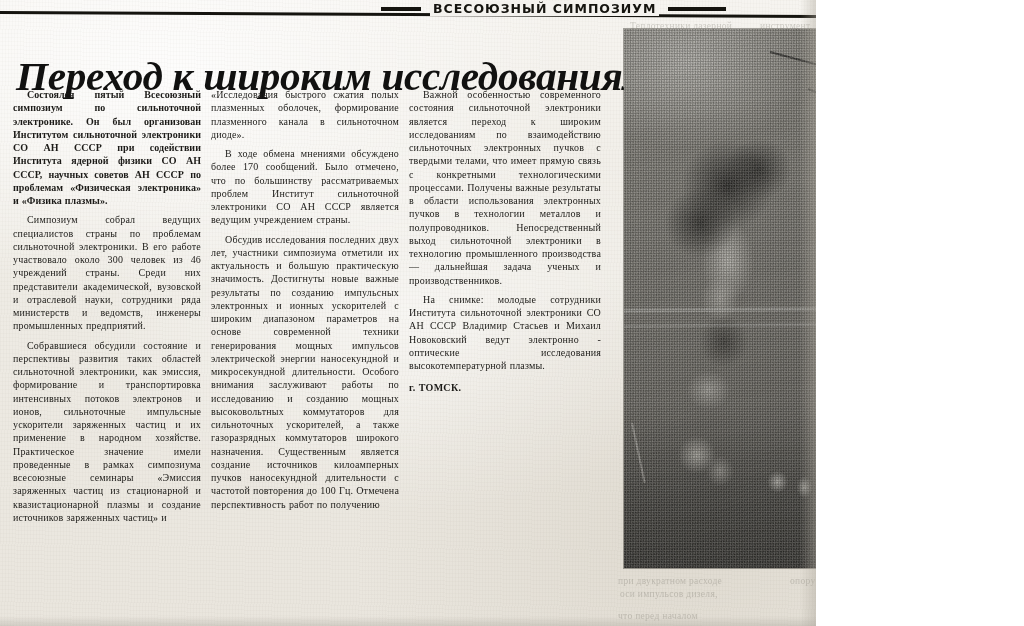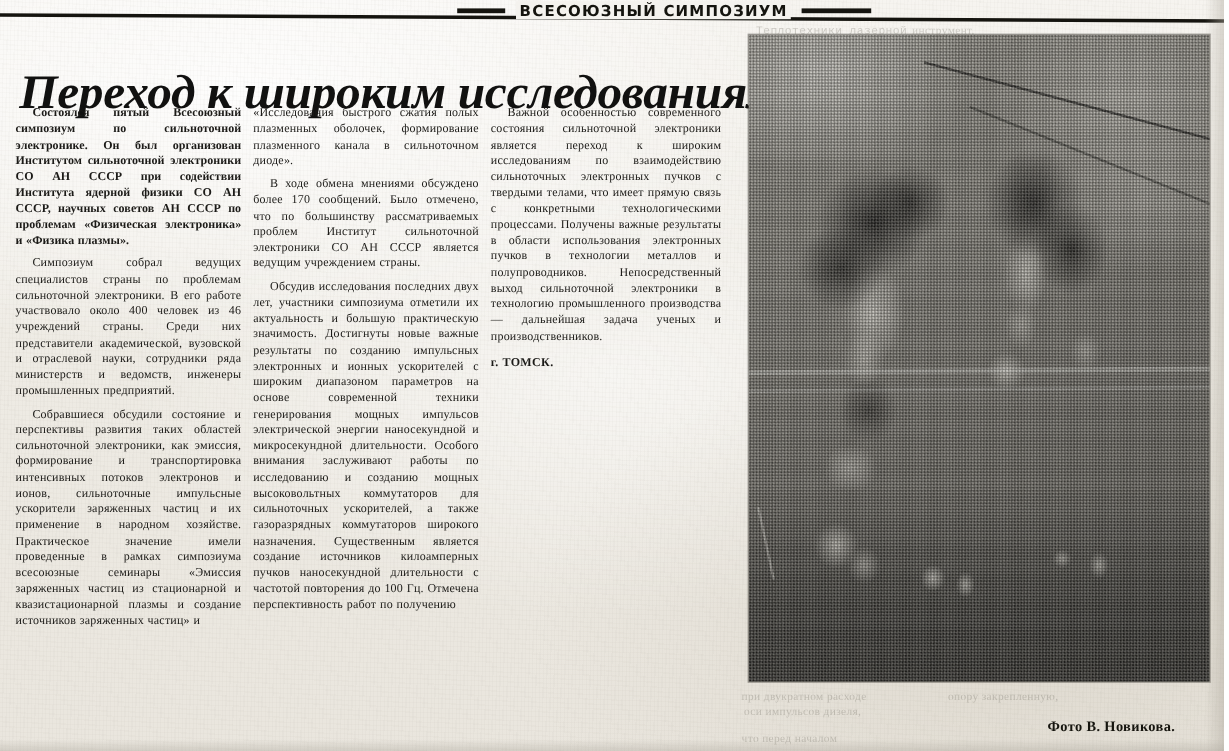--- a/index.html
+++ b/index.html
@@ -3,21 +3,21 @@
 <meta charset="utf-8">
 <style>
   html, body {
     margin: 0;
     padding: 0;
     background: #ffffff;
   }
 
   #page {
     position: relative;
-    width: 1020px;
+    width: 816px;
     height: 626px;
     overflow: hidden;
     background: #f2f0ec;
     font-family: "Liberation Serif", "DejaVu Serif", serif;
     color: #1a1a18;
   }
 
   
   #paper-grain {
     position: absolute;
@@ -276,21 +276,21 @@
     position: absolute;
     font-family: "Liberation Serif", "DejaVu Serif", serif;
     font-size: 9.5px;
     line-height: 12px;
     color: rgba(110,106,96,.30);
     letter-spacing: .3px;
     pointer-events: none;
     white-space: nowrap;
     user-select: none;
   }
-  #ghost-a { left: 630px; top: 20px; font-family: Liberation Mono, monospace; }
+  #ghost-a { left: 630px; top: 20px; }
   #ghost-b { left: 760px; top: 20px; }
   #ghost-c { left: 618px; top: 575px; }
   #ghost-d { left: 790px; top: 575px; }
   #ghost-e { left: 620px; top: 588px; }
   #ghost-f { left: 618px; top: 610px; }
 
   
   #right-edge {
     position: absolute;
     right: 0; top: 0;
@@ -319,32 +319,33 @@
   <div id="kicker">
     <span class="rule-seg rule-left"></span>
     <span class="kicker-text">ВСЕСОЮЗНЫЙ СИМПОЗИУМ</span>
     <span class="rule-seg rule-right"></span>
   </div>
 
   <h1 id="headline">Переход к широким исследованиям</h1>
 
   <div class="col" id="col-1">
     <p class="lead">Состоялся пятый Всесоюзный симпозиум по сильноточной электронике. Он был организован Институтом сильноточной электроники СО АН СССР при содействии Института ядерной физики СО АН СССР, научных советов АН СССР по проблемам «Физическая электроника» и «Физика плазмы».</p>
-    <p>Симпозиум собрал ведущих специалистов страны по проблемам сильноточной электроники. В его работе участвовало около 400 человек из 46 учреждений страны. Среди них представители академической, вузовской и отраслевой науки, сотрудники ряда министерств и ведомств, инженеры промышленных предприятий.</p>
+    <p>Симпозиум собрал ведущих специалистов страны по проблемам сильноточной электроники. В его работе участвовало около 300 человек из 46 учреждений страны. Среди них представители академической, вузовской и отраслевой науки, сотрудники ряда министерств и ведомств, инженеры промышленных предприятий.</p>
     <p>Собравшиеся обсудили состояние и перспективы развития таких областей сильноточной электроники, как эмиссия, формирование и транспортировка интенсивных потоков электронов и ионов, сильноточные импульсные ускорители заряженных частиц и их применение в народном хозяйстве. Практическое значение имели проведенные в рамках симпозиума всесоюзные семинары «Эмиссия заряженных частиц из стационарной и квазистационарной плазмы и создание источников заряженных частиц» и</p>
   </div>
 
   <div class="col" id="col-2">
     <p class="noindent">«Исследования быстрого сжатия полых плазменных оболочек, формирование плазменного канала в сильноточном диоде».</p>
     <p>В ходе обмена мнениями обсуждено более 170 сообщений. Было отмечено, что по большинству рассматриваемых проблем Институт сильноточной электроники СО АН СССР является ведущим учреждением страны.</p>
     <p>Обсудив исследования последних двух лет, участники симпозиума отметили их актуальность и большую практическую значимость. Достигнуты новые важные результаты по созданию импульсных электронных и ионных ускорителей с широким диапазоном параметров на основе современной техники генерирования мощных импульсов электрической энергии наносекундной и микросекундной длительности. Особого внимания заслуживают работы по исследованию и созданию мощных высоковольтных коммутаторов для сильноточных ускорителей, а также газоразрядных коммутаторов широкого назначения. Существенным является создание источников килоамперных пучков наносекундной длительности с частотой повторения до 100 Гц. Отмечена перспективность работ по получению</p>
   </div>
 
   <div class="col" id="col-3">
     <p>Важной особенностью современного состояния сильноточной электроники является переход к широким исследованиям по взаимодействию сильноточных электронных пучков с твердыми телами, что имеет прямую связь с конкретными технологическими процессами. Получены важные результаты в области использования электронных пучков в технологии металлов и полупроводников. Непосредственный выход сильноточной электроники в технологию промышленного производства — дальнейшая задача ученых и производственников.</p>
+    <p>На снимке: молодые сотрудники Института сильноточной электроники СО АН СССР Владимир Стасьев и Михаил Новоковский ведут электронно - оптические исследования высокотемпературной плазмы.</p>
     <p class="dateline">г. ТОМСК.</p>
   </div>
 
   <div id="photo-frame">
     <div id="photo-canvas"></div>
     <div id="photo-cable-1"></div>
     <div id="photo-cable-2"></div>
     <div id="photo-cable-3"></div>
     <div class="crease" id="crease-1"></div>
     <div class="crease" id="crease-2"></div>

